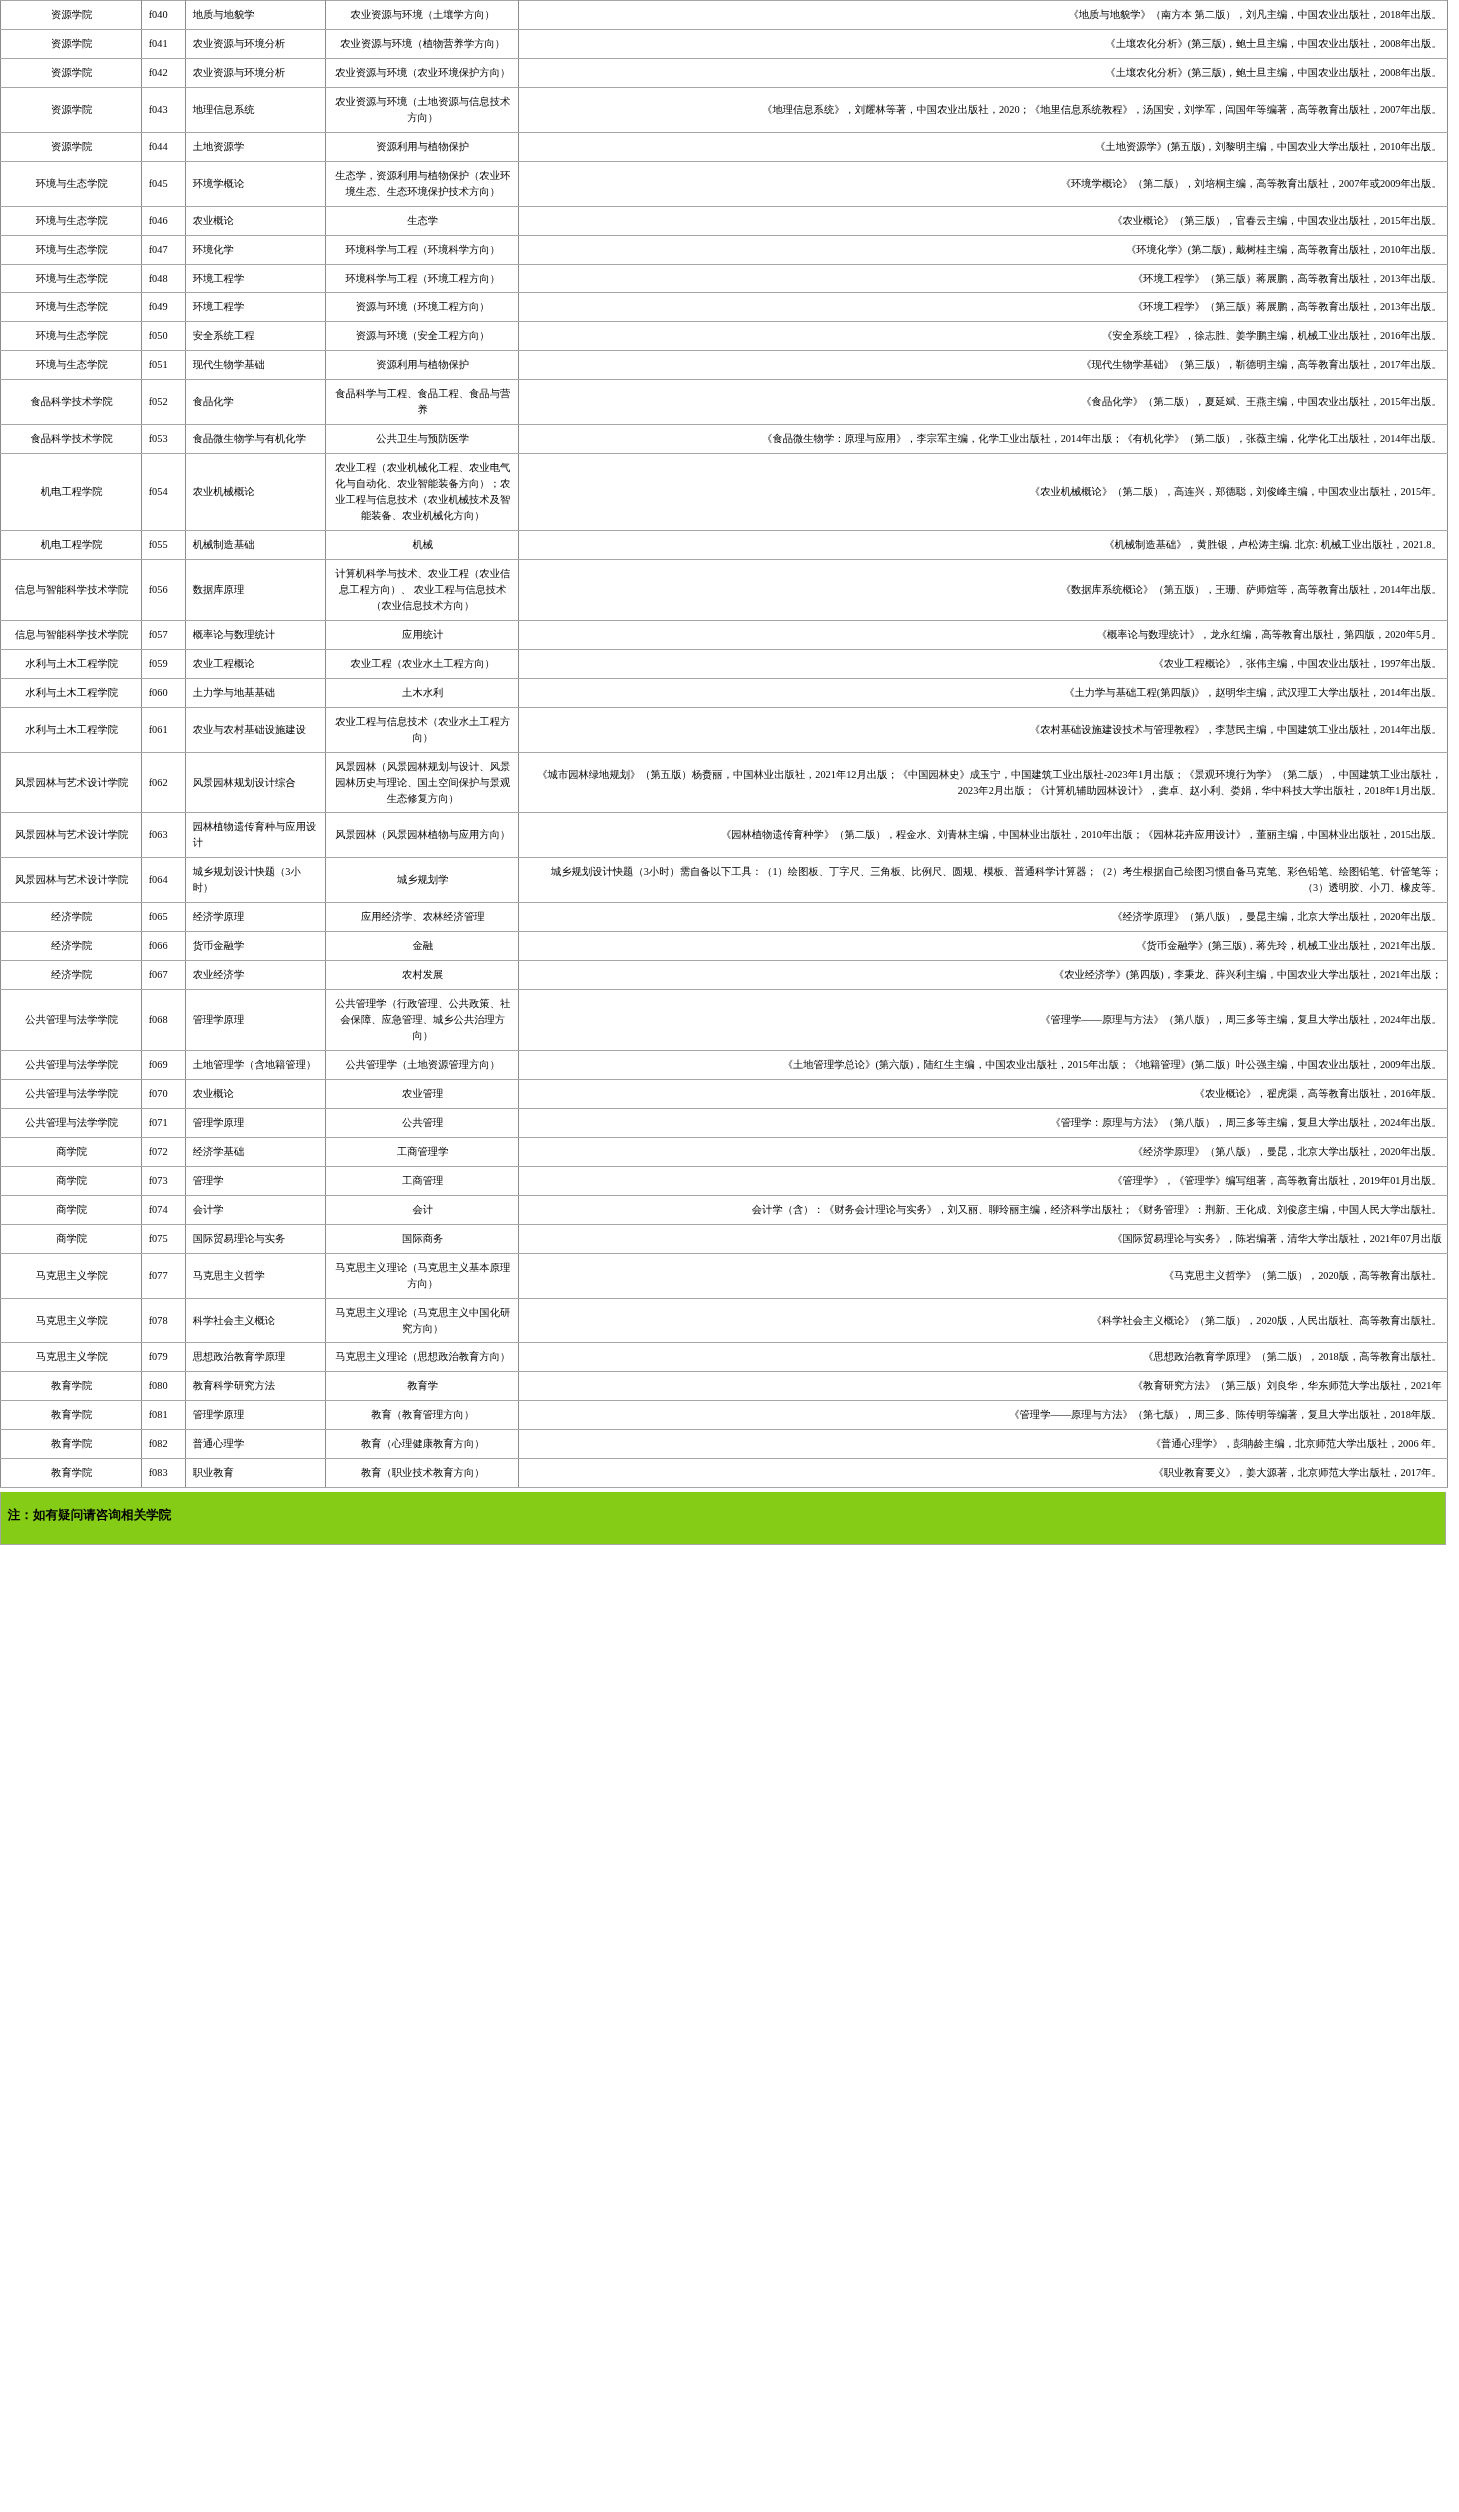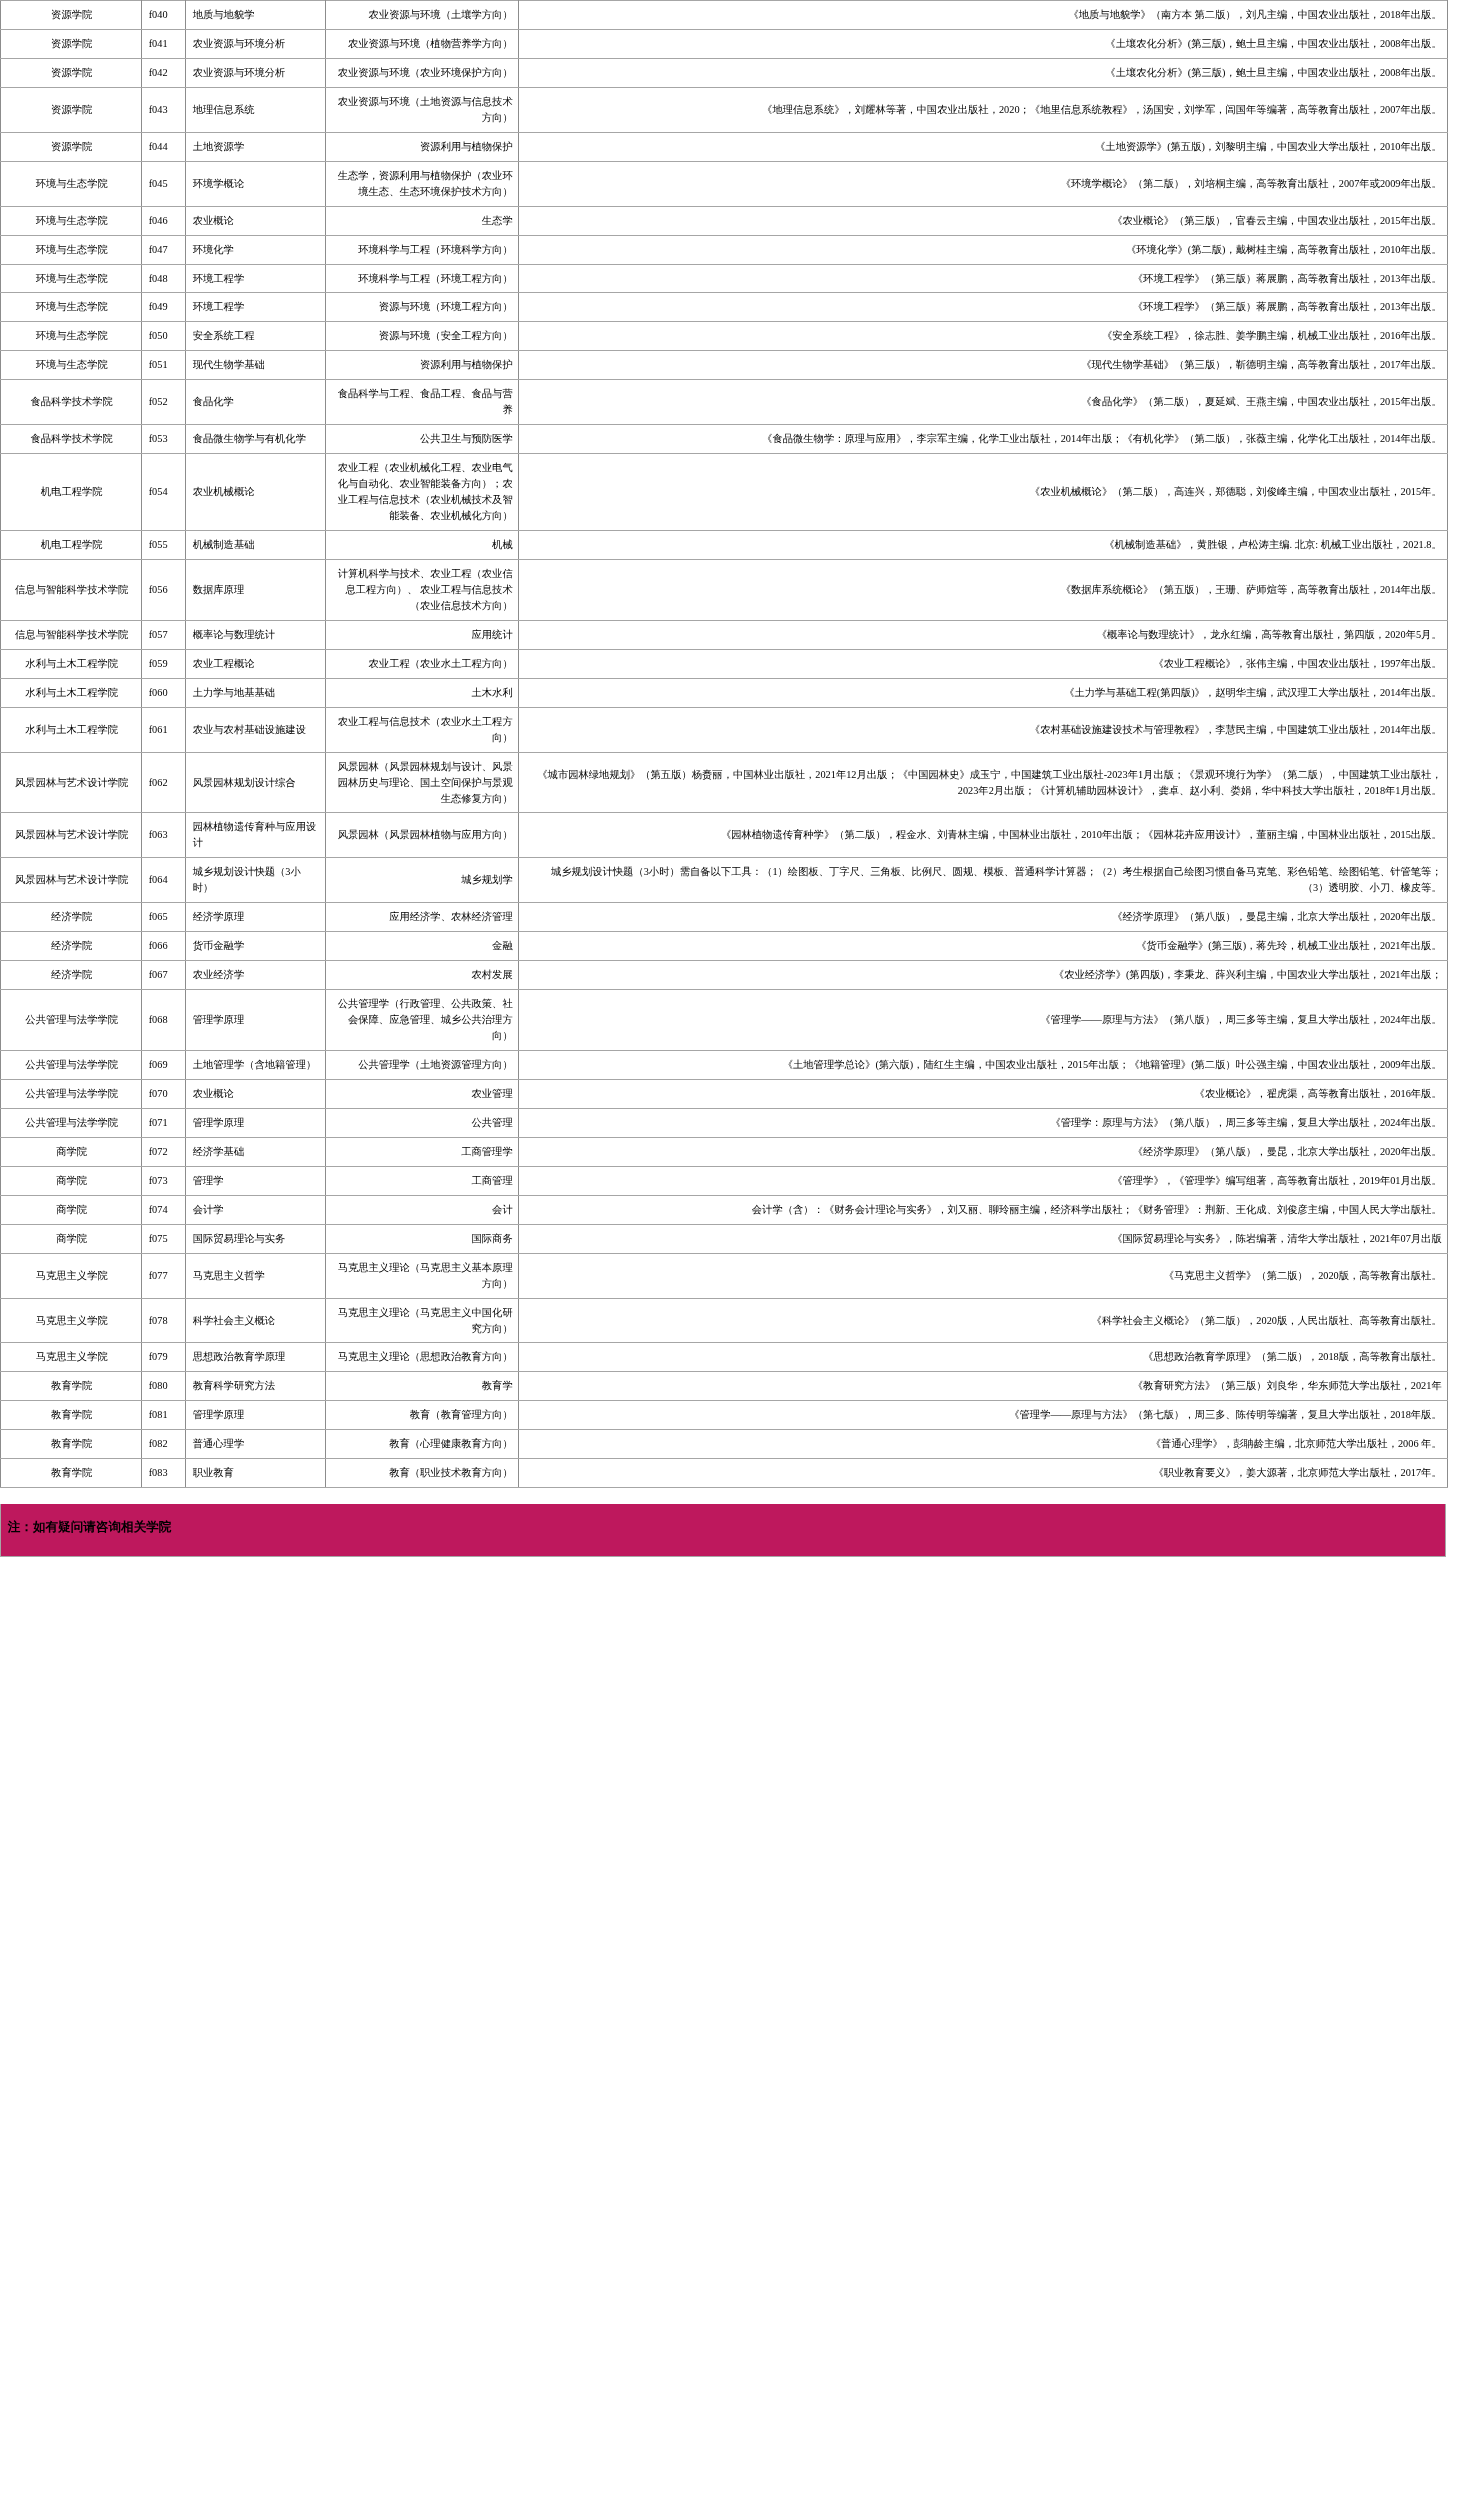--- a/index.html
+++ b/index.html
@@ -47,37 +47,37 @@
     text-align: center;
   }
   td.col-code {
     text-align: left;
     padding-left: 6.7px;
   }
   td.col-course {
     text-align: left;
   }
   td.col-major {
-    text-align: right;
+    text-align: center;
   }
   td.col-book {
     text-align: right;
     margin-left: 20px;
   }
   .footer-note {
     width: 1446px;
-    margin: 16px auto;
+    margin: 4px auto;
     border: 1.3px solid #a6a6a6;
     border-top: none;
     box-sizing: border-box;
     padding: 14.6px 6.7px 20px 6.7px;
     font-size: 12.6px;
     font-weight: bold;
     line-height: 1.4;
-    background: #be185d;
+    background: #84cc16;
   }
 </style>
 </head>
 <body>
 
 <div class="page">
 
   <table class="course-table">
     <colgroup>
       <col class="c-college">

